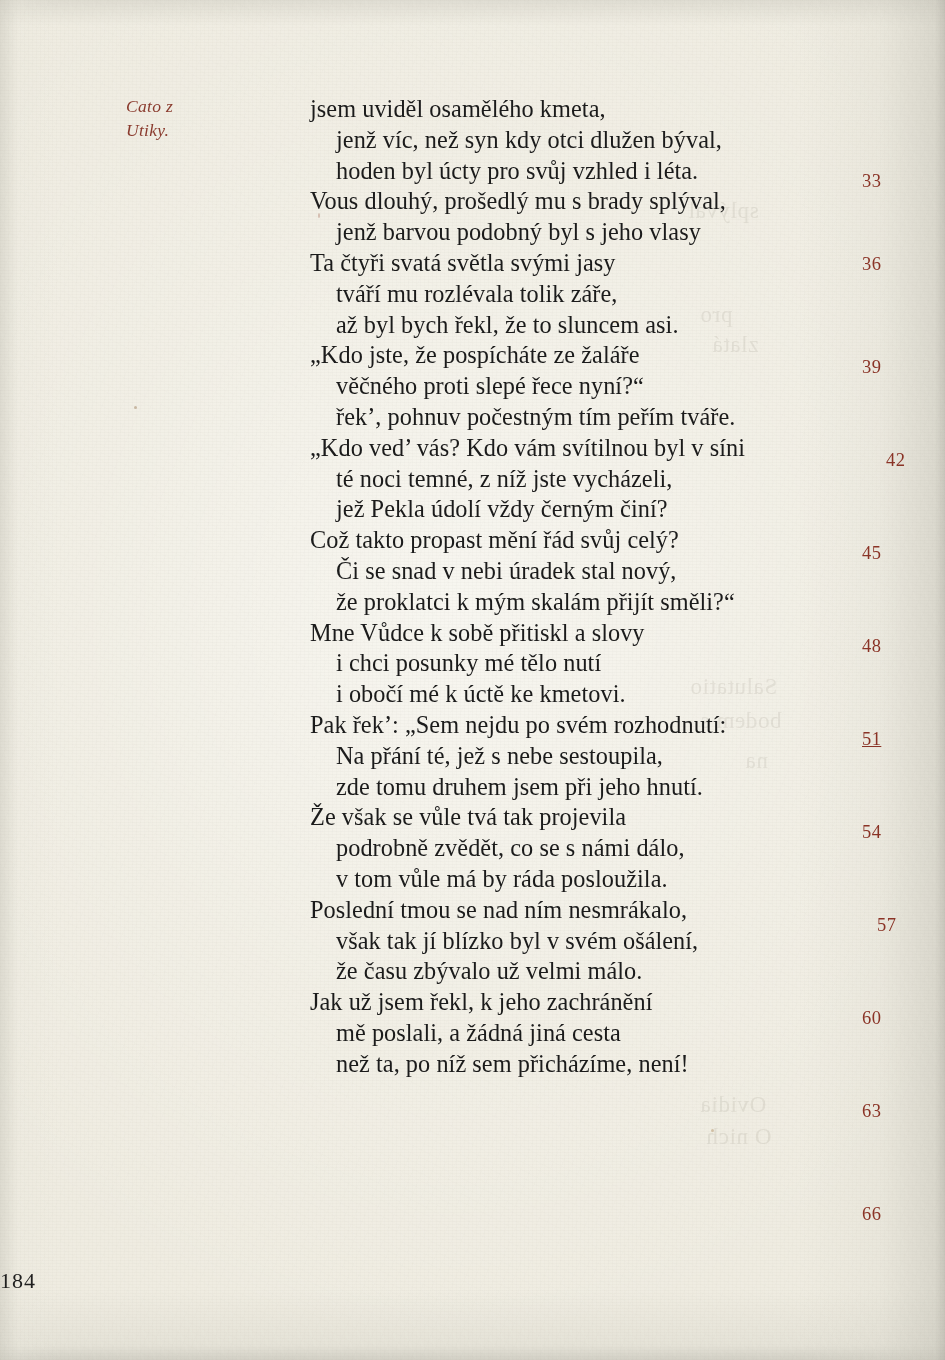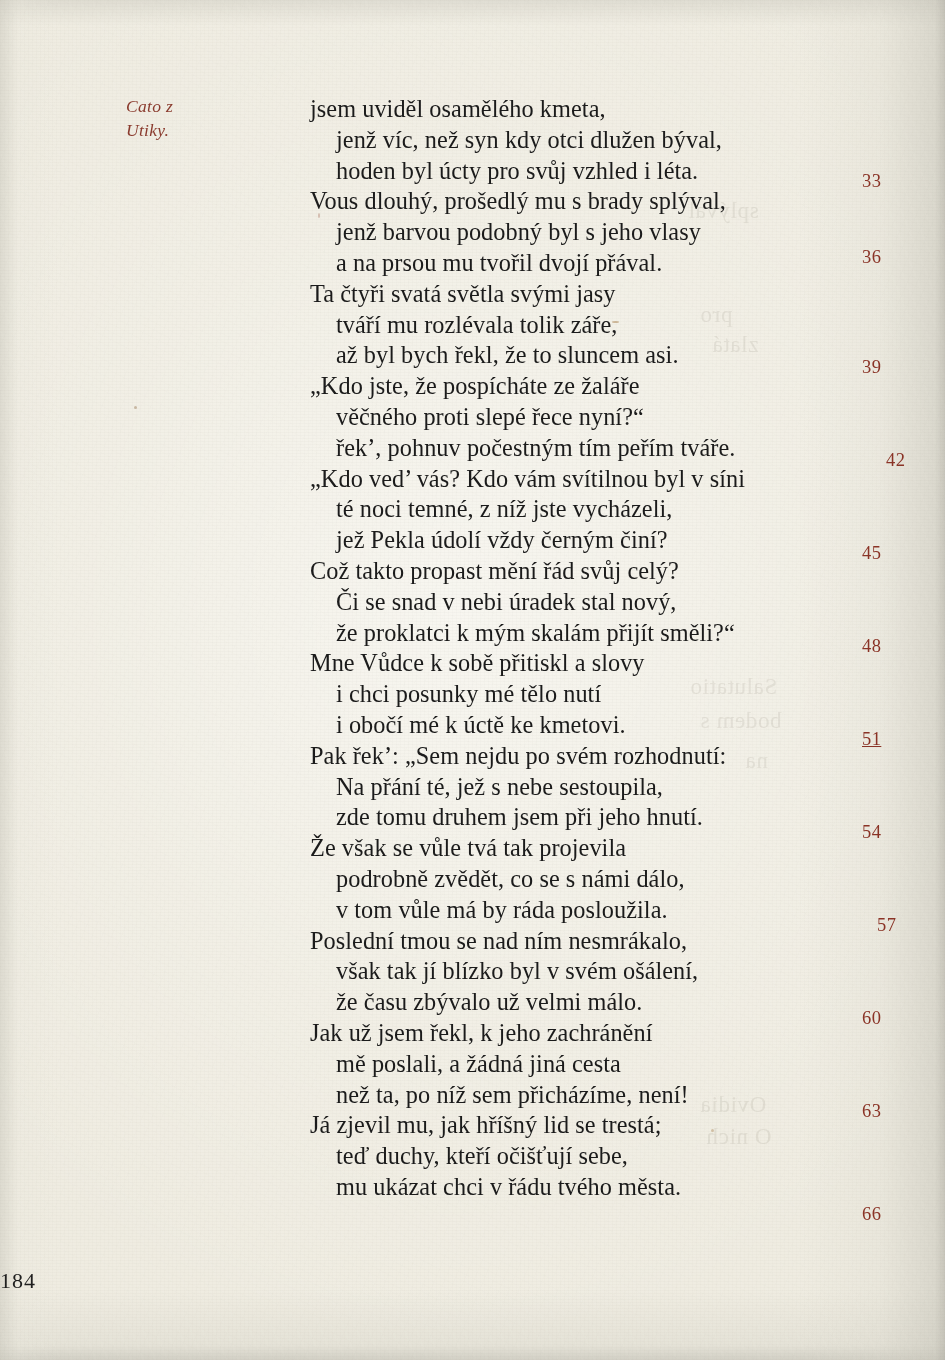--- a/index.html
+++ b/index.html
@@ -188,21 +188,20 @@
 
     <div class="tercet">
       <div class="verse-line">jsem uviděl osamělého kmeta,</div>
       <div class="verse-line indent">jenž víc, než syn kdy otci dlužen býval,</div>
       <div class="verse-line indent">hoden byl úcty pro svůj vzhled i léta.</div>
     </div>
 
     <div class="tercet">
       <div class="verse-line">Vous dlouhý, prošedlý mu s brady splýval,</div>
       <div class="verse-line indent">jenž barvou podobný byl s jeho vlasy</div>
-      <div class="verse-line indent">a na prsou mu tvořil dvojí přával.</div>
     </div>
 
     <div class="tercet">
       <div class="verse-line">Ta čtyři svatá světla svými jasy</div>
       <div class="verse-line indent">tváří mu rozlévala tolik záře,</div>
       <div class="verse-line indent">až byl bych řekl, že to sluncem asi.</div>
     </div>
 
     <div class="tercet">
       <div class="verse-line">„Kdo jste, že pospícháte ze žaláře</div>
@@ -245,31 +244,26 @@
       <div class="verse-line indent">však tak jí blízko byl v svém ošálení,</div>
       <div class="verse-line indent">že času zbývalo už velmi málo.</div>
     </div>
 
     <div class="tercet">
       <div class="verse-line">Jak už jsem řekl, k jeho zachránění</div>
       <div class="verse-line indent">mě poslali, a žádná jiná cesta</div>
       <div class="verse-line indent">než ta, po níž sem přicházíme, není!</div>
     </div>
 
-    <div class="tercet">
-      <div class="verse-line">Já zjevil mu, jak hříšný lid se trestá;</div>
-      <div class="verse-line indent">teď duchy, kteří očišťují sebe,</div>
-      <div class="verse-line indent">mu ukázat chci v řádu tvého města.</div>
-    </div>
 
   </div>
 
   <div class="line-numbers">
     <div class="line-number" style="top:171px;">33</div>
-    <div class="line-number" style="top:247px;">36</div>
+    <div class="line-number" style="top:254px;">36</div>
     <div class="line-number" style="top:357px;">39</div>
     <div class="line-number" style="top:450px;margin-left:24px;">42</div>
     <div class="line-number" style="top:543px;">45</div>
     <div class="line-number" style="top:636px;">48</div>
     <div class="line-number" style="top:729px;text-decoration:underline;">51</div>
     <div class="line-number" style="top:822px;">54</div>
     <div class="line-number" style="top:915px;margin-left:15px;">57</div>
     <div class="line-number" style="top:1008px;">60</div>
     <div class="line-number" style="top:1101px;">63</div>
     <div class="line-number" style="top:1194px;margin-top:10px;">66</div>

